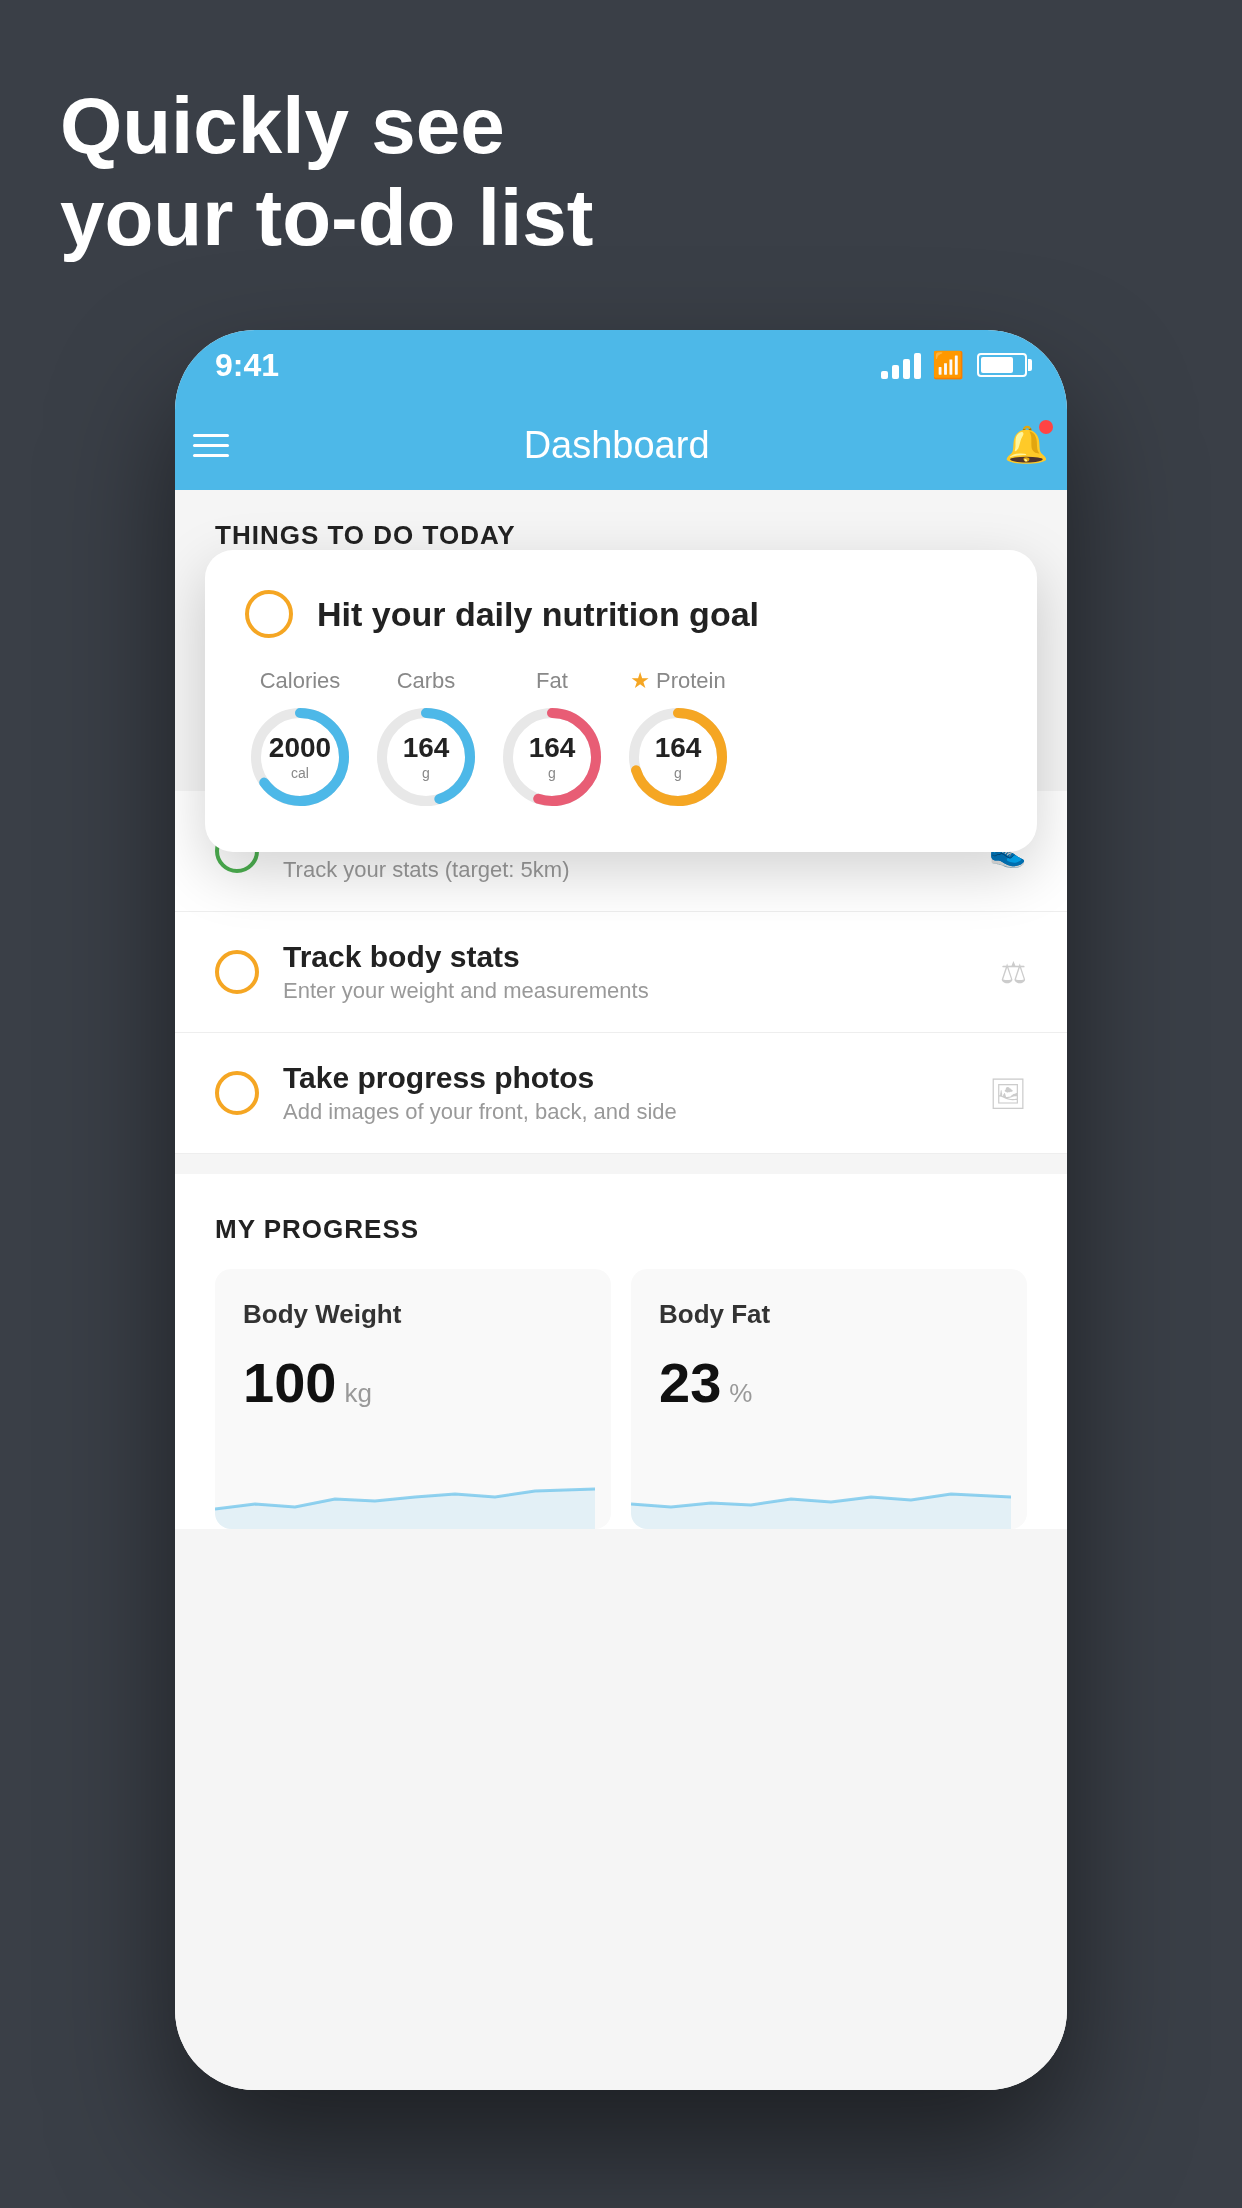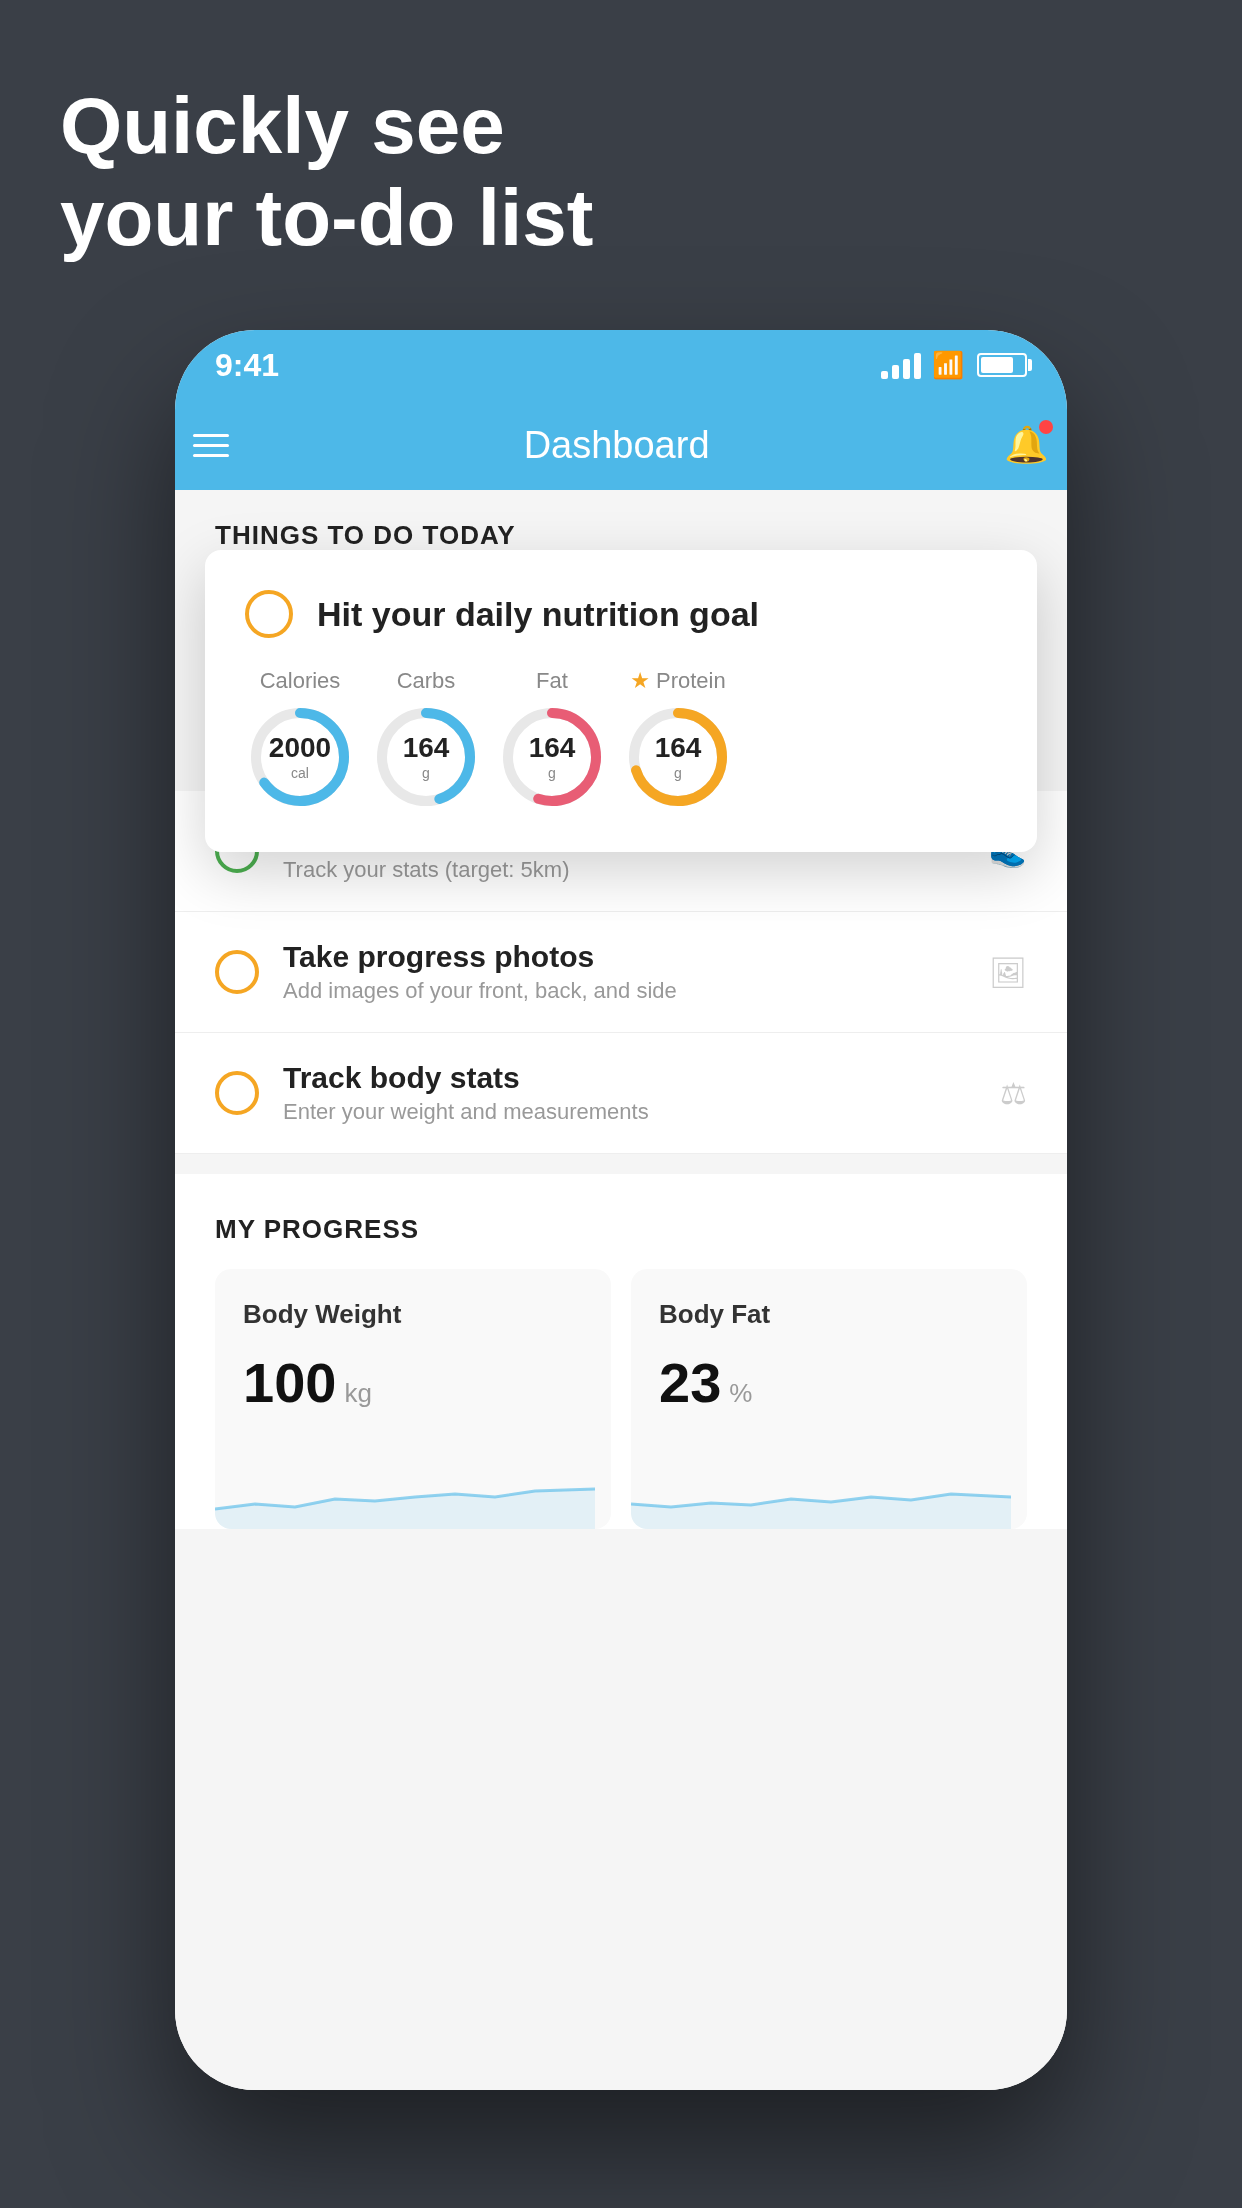--- a/index.html
+++ b/index.html
@@ -162,21 +162,21 @@
       text-transform: uppercase;
     }
 
     
     .floating-card {
       position: absolute;
       top: 60px;
       left: 30px;
       right: 30px;
       background: white;
-      border-radius: 16px;
+      border-radius: 28px;
       padding: 40px;
       box-shadow: 0 20px 60px rgba(0,0,0,0.18);
       z-index: 10;
     }
     .card-row {
       display: flex;
       align-items: center;
       gap: 24px;
       margin-bottom: 30px;
     }
@@ -459,33 +459,33 @@
         <div class="todo-text">
           <div class="todo-main">Running</div>
           <div class="todo-sub">Track your stats (target: 5km)</div>
         </div>
         <span class="todo-icon">👟</span>
       </div>
 
       <div class="todo-item">
         <div class="todo-circle yellow"></div>
         <div class="todo-text">
-          <div class="todo-main">Take progress photos</div>
-          <div class="todo-sub">Add images of your front, back, and side</div>
-        </div>
-        <span class="todo-icon">🖼</span>
+          <div class="todo-main">Track body stats</div>
+          <div class="todo-sub">Enter your weight and measurements</div>
+        </div>
+        <span class="todo-icon">⚖</span>
       </div>
 
       <div class="todo-item">
         <div class="todo-circle yellow"></div>
         <div class="todo-text">
-          <div class="todo-main">Track body stats</div>
-          <div class="todo-sub">Enter your weight and measurements</div>
-        </div>
-        <span class="todo-icon">⚖</span>
+          <div class="todo-main">Take progress photos</div>
+          <div class="todo-sub">Add images of your front, back, and side</div>
+        </div>
+        <span class="todo-icon">🖼</span>
       </div>
     </div>
 
     <div class="progress-section">
       <div class="progress-title">MY PROGRESS</div>
       <div class="progress-cards">
 
         <div class="progress-card">
           <div class="progress-card-title">Body Weight</div>
           <div class="progress-value-row">

